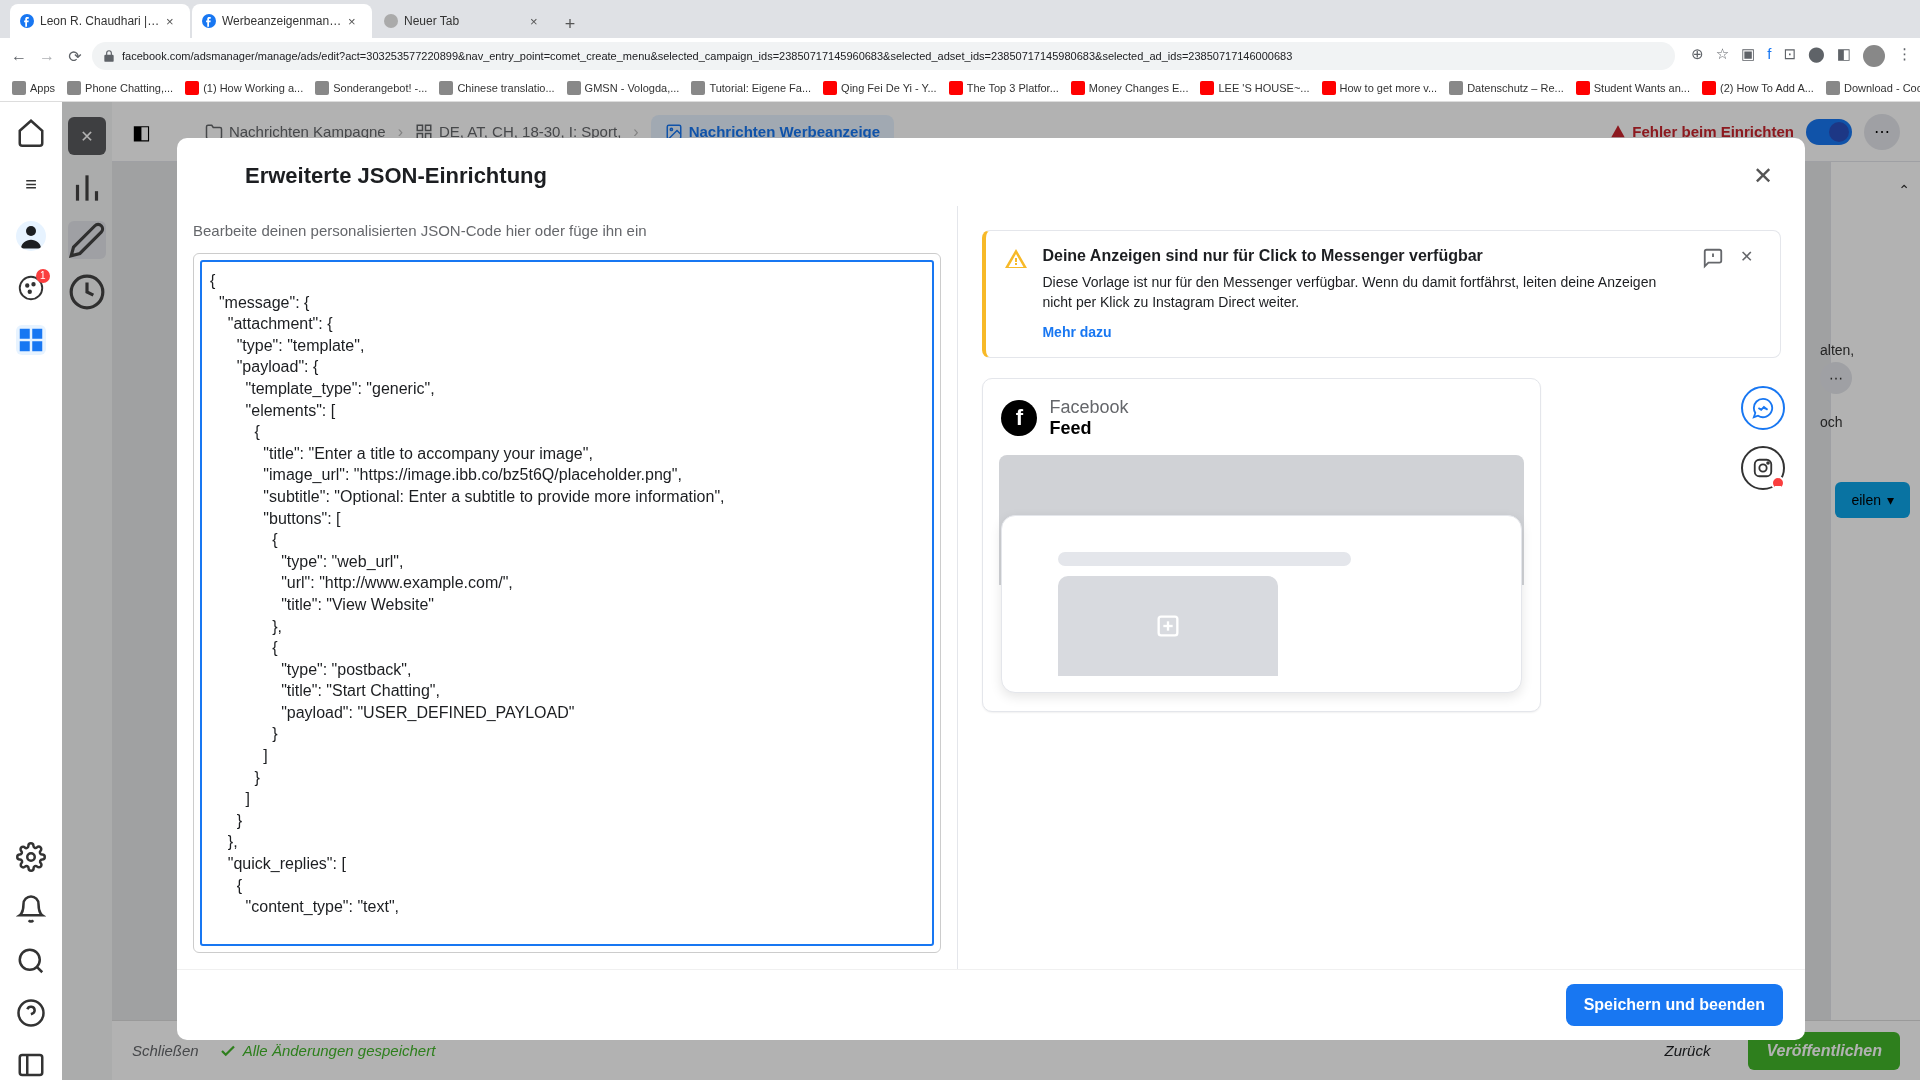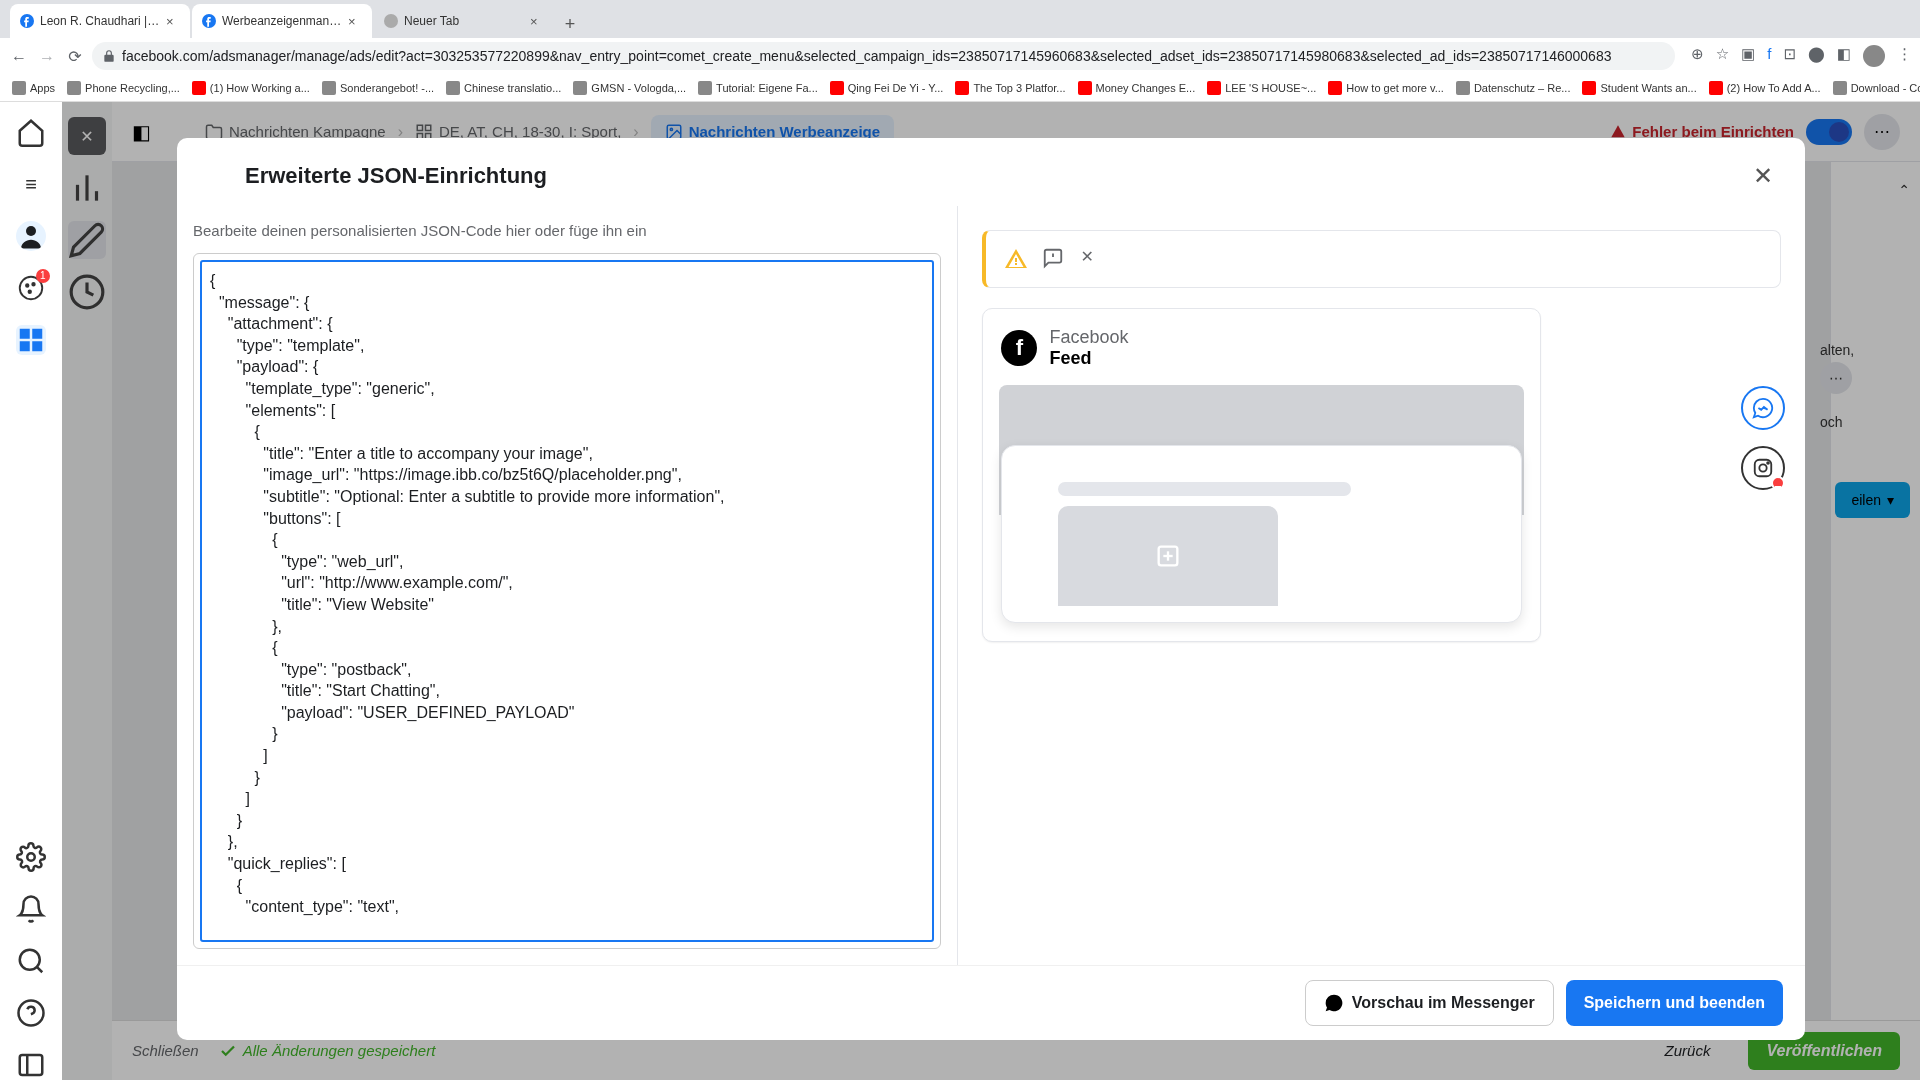--- a/index.html
+++ b/index.html
@@ -11,21 +11,21 @@
 .tab { background: #fff; height: 34px; display: flex; align-items: center; padding: 0 10px; border-radius: 8px 8px 0 0; margin-right: 2px; font-size: 12px; min-width: 180px; max-width: 180px; gap: 6px; color: #333; }
 .tab.inactive { background: transparent; }
 .tab .favicon { width: 14px; height: 14px; flex-shrink: 0; }
 .tab .tab-title { overflow: hidden; white-space: nowrap; text-overflow: ellipsis; flex: 1; }
 .tab .tab-close { width: 14px; height: 14px; flex-shrink: 0; font-size: 13px; color: #555; }
 .new-tab-btn { width: 28px; height: 28px; display: flex; align-items: center; justify-content: center; font-size: 18px; color: #555; }
 
 .addr-bar-row { background: #fff; height: 36px; display: flex; align-items: center; padding: 0 8px; gap: 6px; }
 .nav-icon { width: 22px; height: 22px; display: flex; align-items: center; justify-content: center; color: #5f6368; font-size: 16px; }
 .nav-icon.disabled { color: #aeb0b3; }
-.addr-bar { flex: 1; background: #f1f3f4; border-radius: 14px; height: 28px; display: flex; align-items: center; padding: 0 10px; font-size: 14px; color: #202124; gap: 6px; }
+.addr-bar { flex: 1; background: #f1f3f4; border-radius: 14px; height: 28px; display: flex; align-items: center; padding: 0 10px; font-size: 11px; color: #202124; gap: 6px; }
 .addr-lock { width: 14px; height: 14px; color: #5f6368; }
 .addr-right-icons { display: flex; gap: 12px; margin-left: 10px; color: #5f6368; font-size: 15px; }
 
 .bookmarks-bar { background: #fff; height: 28px; border-bottom: 1px solid #ddd; display: flex; align-items: center; padding: 0 8px; gap: 4px; font-size: 11px; color: #333; overflow: hidden; }
 .bm { display: flex; align-items: center; gap: 4px; padding: 0 4px; white-space: nowrap; }
 .bm-icon { width: 14px; height: 14px; flex-shrink: 0; }
 .bm-icon.red { background: #ff0000; border-radius: 2px; }
 .bm-icon.gen { background: #888; border-radius: 2px; }
 
 
@@ -176,21 +176,21 @@
     </div>
   </div>
 
   <div class="bookmarks-bar">
     <div class="bm">
         <span class="bm-icon gen"></span>
         <span>Apps</span>
       </div>
     <div class="bm">
         <span class="bm-icon gen"></span>
-        <span>Phone Recycling,...</span>
+        <span>Phone Chatting,...</span>
       </div>
     <div class="bm">
         <span class="bm-icon red"></span>
         <span>(1) How Working a...</span>
       </div>
     <div class="bm">
         <span class="bm-icon gen"></span>
         <span>Sonderangebot! -...</span>
       </div>
     <div class="bm">
@@ -439,20 +439,25 @@
           </div>
         </div>
 
         <div class="m-right">
           <div class="alert-box">
             <div class="alert-icon">
               <svg viewBox="0 0 24 24" fill="#f7b928">
                   <path d="M12 2L1 21h22L12 2zm0 5l7.5 13h-15L12 7zm-1 4v4h2v-4h-2zm0 5v2h2v-2h-2z"></path>
                 </svg>
             </div>
+            <div class="alert-content">
+              <div class="alert-title">Deine Anzeigen sind nur für Click to Messenger verfügbar</div>
+              <div class="alert-text">Diese Vorlage ist nur für den Messenger verfügbar. Wenn du damit fortfährst, leiten deine Anzeigen nicht per Klick zu Instagram Direct weiter.</div>
+              <a class="alert-link">Mehr dazu</a>
+            </div>
             <div class="alert-actions">
               <span class="ic">
                 <svg viewBox="0 0 24 24" fill="none" stroke="currentColor" stroke-width="2">
                     <path d="M21 15a2 2 0 01-2 2H7l-4 4V5a2 2 0 012-2h14a2 2 0 012 2z"></path>
                     <line x1="12" y1="7" x2="12" y2="11"></line>
                     <line x1="12" y1="14" x2="12" y2="14"></line>
                   </svg>
               </span>
               <span class="ic">✕</span>
             </div>
@@ -496,23 +501,17 @@
                 <svg viewBox="0 0 10 10" width="10" height="10">
                     <line x1="2" y1="5" x2="8" y2="5" stroke="#fff" stroke-width="2"></line>
                   </svg>
               </span>
             </div>
           </div>
         </div>
       </div>
 
       <div class="modal-foot">
-        <div class="foot-btn preview">
-          <svg width="20" height="20" viewBox="0 0 24 24" fill="#000">
-              <path d="M12 2a10 10 0 00-10 10c0 2 .6 3.8 1.6 5.4L2 22l4.6-1.6A10 10 0 1012 2z"></path>
-            </svg>
-          <span>Vorschau im Messenger</span>
-        </div>
         <div class="foot-btn save">Speichern und beenden</div>
       </div>
     </div>
   </div>
 </div>
 
 </body></html>

